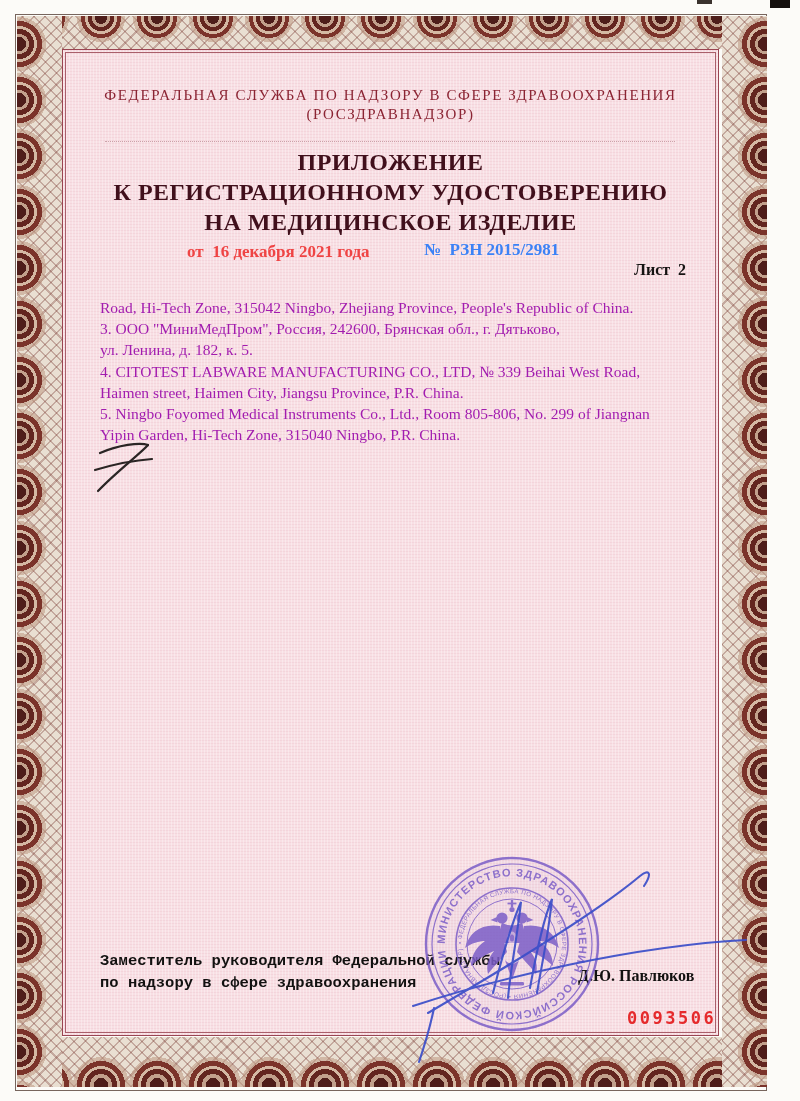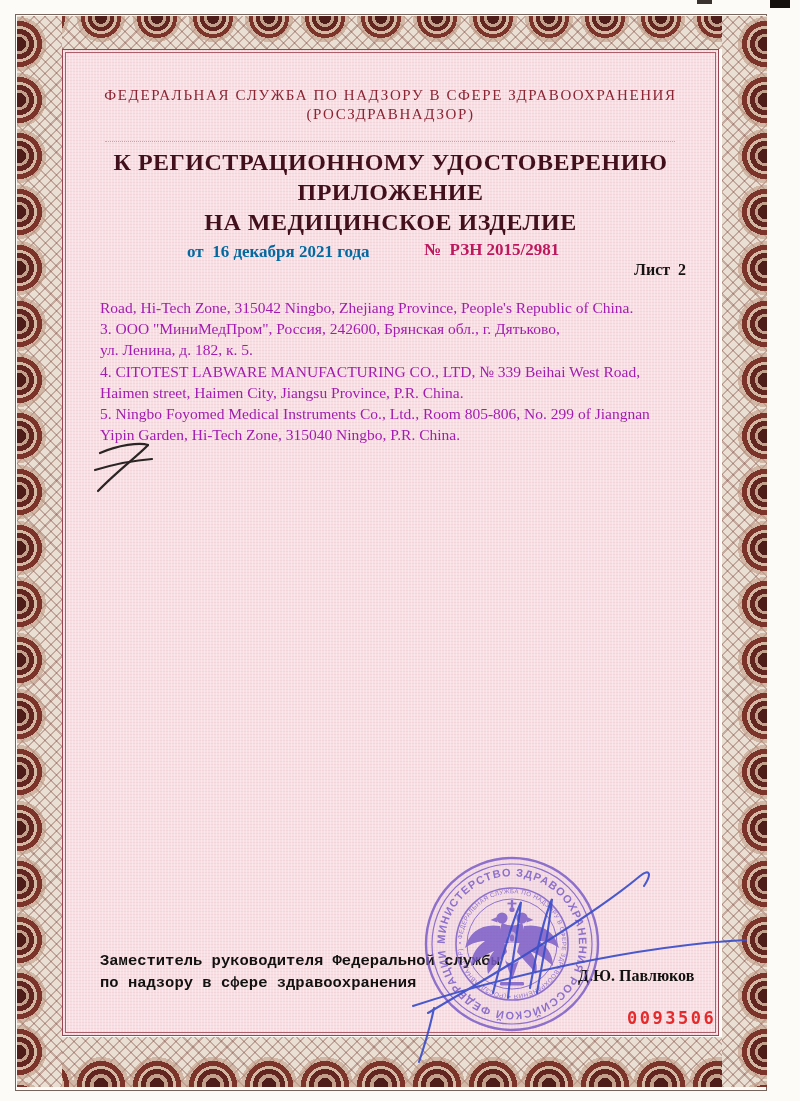--- a/index.html
+++ b/index.html
@@ -75,25 +75,25 @@
   .dotted-rule{
     position:absolute;left:105px;right:125px;top:141px;
     border-top:1px dotted rgba(150,85,95,.45);
   }
   .doc-title{
     position:absolute;left:62px;right:81px;top:147px;text-align:center;
     color:#41101c;font-weight:bold;font-size:24px;line-height:30px;letter-spacing:.5px;
   }
   .meta-date{
     position:absolute;left:187px;top:242px;
-    font-weight:bold;font-size:17px;color:#0369a1;white-space:pre;
+    font-weight:bold;font-size:17px;color:#ef4444;white-space:pre;
   }
   .meta-number{
     position:absolute;left:424px;top:240px;
-    font-weight:bold;font-size:17px;color:#be185d;white-space:pre;
+    font-weight:bold;font-size:17px;color:#3b82f6;white-space:pre;
   }
   .sheet-no{
     position:absolute;left:634px;top:261px;
     font-weight:bold;font-size:16px;color:#151312;white-space:pre;
   }
   .body-text{
     position:absolute;left:100px;top:297px;width:615px;
     font-size:15.5px;line-height:21.2px;color:#a21caf;
   }
   .z-mark{position:absolute;left:90px;top:436px;}
@@ -129,22 +129,22 @@
   <div class="sheet"></div>
 
   <div class="agency">
     <div>ФЕДЕРАЛЬНАЯ СЛУЖБА ПО НАДЗОРУ В СФЕРЕ ЗДРАВООХРАНЕНИЯ</div>
     <div>(РОСЗДРАВНАДЗОР)</div>
   </div>
 
   <div class="dotted-rule"></div>
 
   <div class="doc-title">
+    <div>ПРИЛОЖЕНИЕ</div>
     <div>К РЕГИСТРАЦИОННОМУ УДОСТОВЕРЕНИЮ</div>
-    <div>ПРИЛОЖЕНИЕ</div>
     <div>НА МЕДИЦИНСКОЕ ИЗДЕЛИЕ</div>
   </div>
 
   <div class="meta-date">от  16 декабря 2021 года</div>
   <div class="meta-number">№  РЗН 2015/2981</div>
   <div class="sheet-no">Лист  2</div>
 
   <div class="body-text">
     <div>Road, Hi-Tech Zone, 315042 Ningbo, Zhejiang Province, People's Republic of China.</div>
     <div>3. ООО "МиниМедПром", Россия, 242600, Брянская обл., г. Дятьково,</div>

